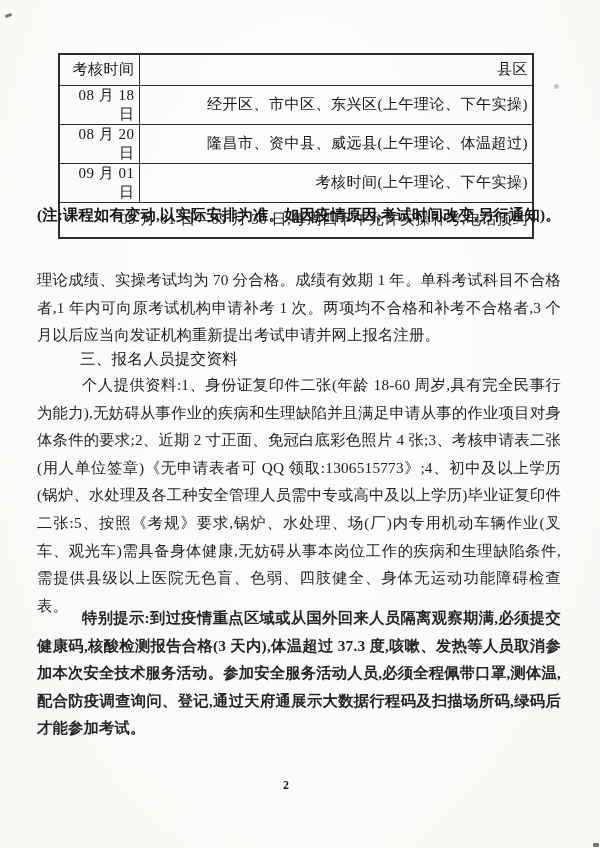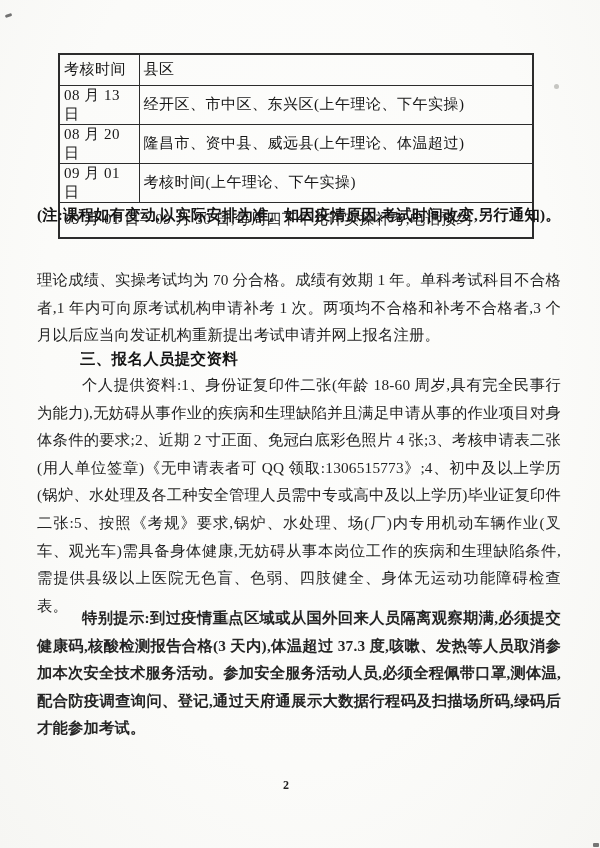--- a/index.html
+++ b/index.html
@@ -15,40 +15,40 @@
   }
   
   .schedule {
     position:absolute; top:53px; left:58px; width:474px;
     border-collapse:collapse; table-layout:fixed;
     border:2px solid #2c2c2c;
     font-size:15px; color:#161616;
   }
   .schedule th, .schedule td {
     border:1.5px solid #2c2c2c;
-    font-weight:normal; text-align:left; vertical-align:middle;
+    font-weight:normal; text-align:right; vertical-align:middle;
     padding:0 4px; letter-spacing:.5px;
   }
   .col-time  { width:80px; }
   .col-dist  { width:394px; }
   .row-head  { height:31px; }
   .row-body  { height:29px; }
   .row-body3 { height:28px;margin-top:43px; }
   .row-foot  { height:36px; }
   
   .para {
     position:absolute; left:37px; width:524px;
     font-size:15.3px; line-height:27.6px;
     text-align:justify; letter-spacing:.2px; color:#232323;font-family:Liberation Serif, serif;
   }
   .note  { top:201px; font-weight:bold; color:#151515; }
   .scores{ top:266px; }
   .heading {
     position:absolute; left:37px; top:349px; width:524px;
-    font-size:15.5px; font-weight:bold; color:#141414;
+    font-size:15.5px; font-weight:normal; color:#141414;
     text-indent:43px; letter-spacing:.3px;
   }
   .materials { top:371px; text-indent:45px; }
   .special   { top:604px; text-indent:45px; font-weight:bold; color:#252525; }
   .pagenum {
     position:absolute; top:778px; left:0; width:572px;
     text-align:center; font-size:12px; font-weight:bold; color:#222;
   }
   
   .speck { position:absolute; pointer-events:none; }
@@ -71,21 +71,21 @@
     <colgroup>
       <col class="col-time">
       <col class="col-dist">
     </colgroup>
     <tbody>
       <tr class="row-head">
         <th>考核时间</th>
         <th>县区</th>
       </tr>
       <tr class="row-body">
-        <td>08 月 13 日</td>
+        <td>08 月 18 日</td>
         <td>经开区、市中区、东兴区(上午理论、下午实操)</td>
       </tr>
       <tr class="row-body">
         <td>08 月 20 日</td>
         <td>隆昌市、资中县、威远县(上午理论、体温超过)</td>
       </tr>
       <tr class="row-body row-body3">
         <td>09 月 01 日</td>
         <td>考核时间(上午理论、下午实操)</td>
       </tr>

